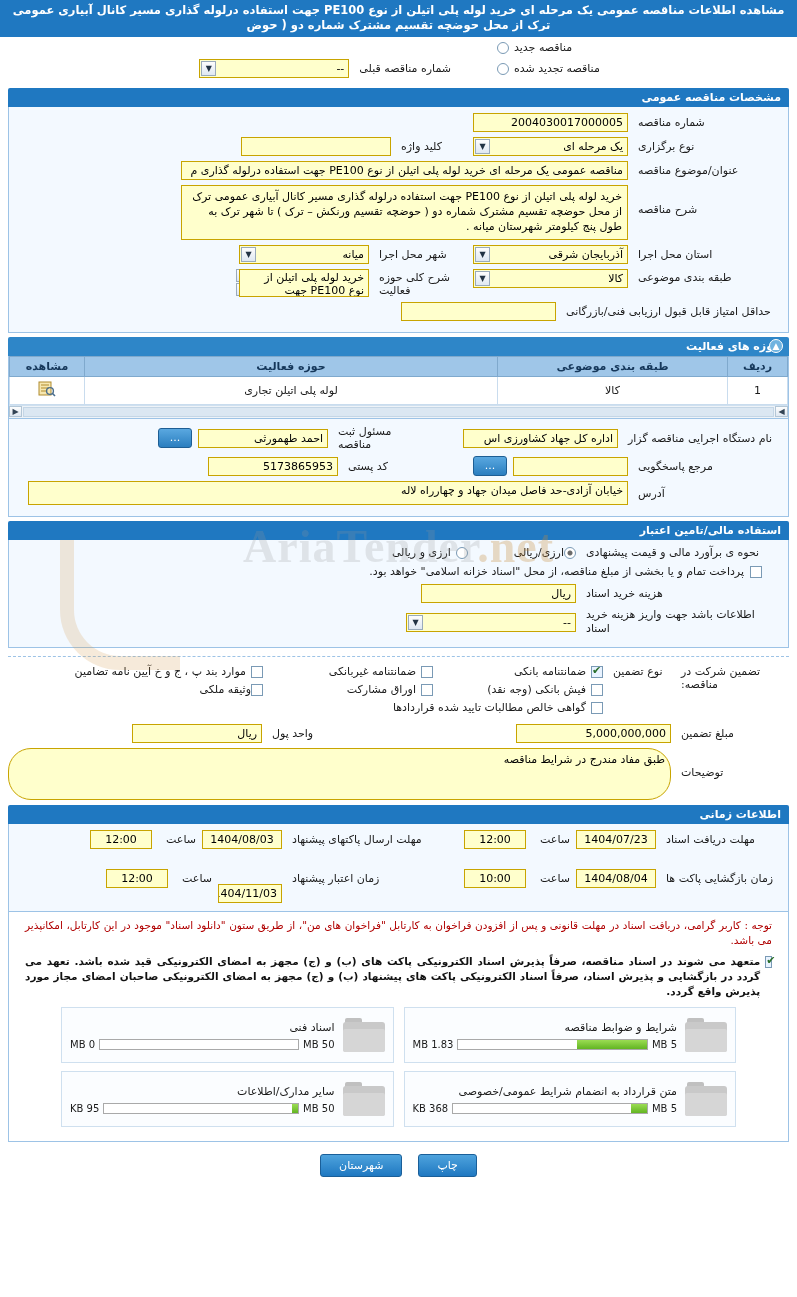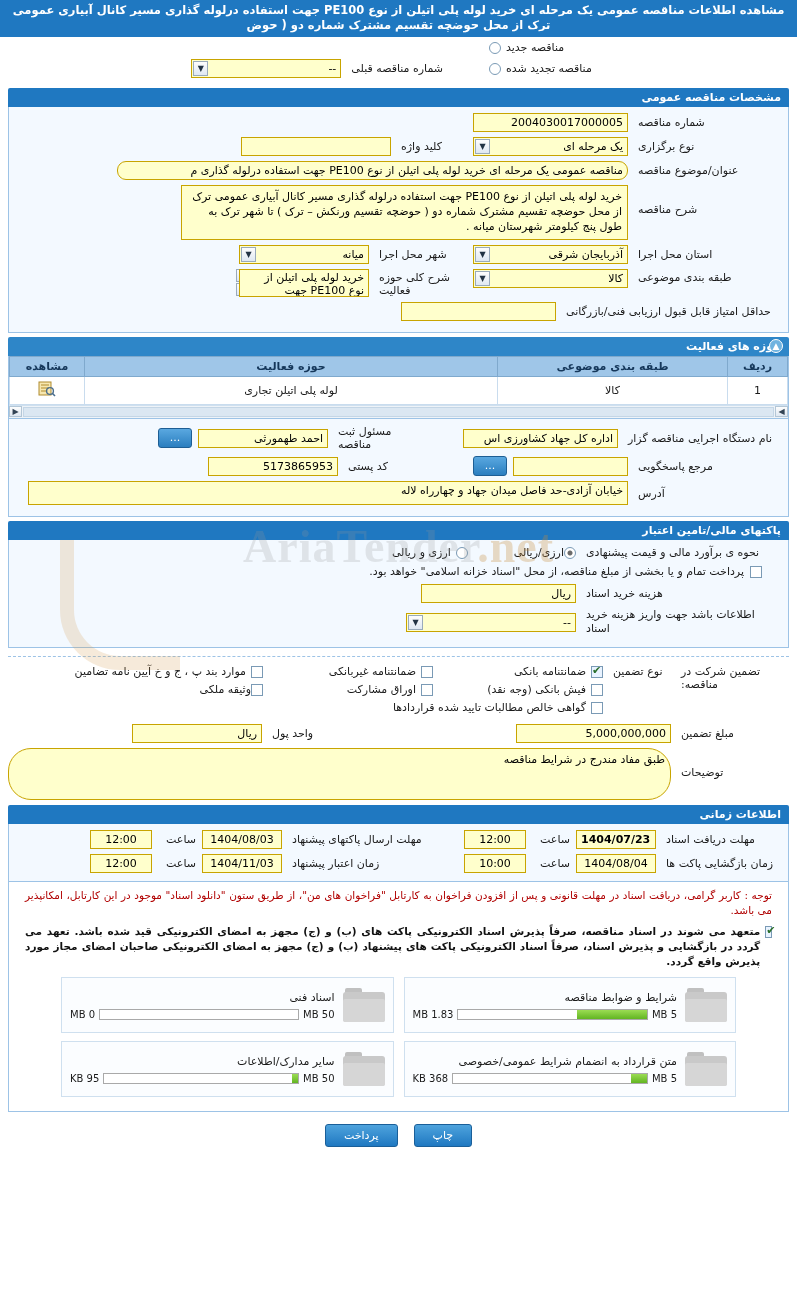--- a/index.html
+++ b/index.html
@@ -275,21 +275,21 @@
     pointer-events: none;
   }
 </style>
 </head>
 <body>
 
 <div class="page">
 
   <div class="title-bar">مشاهده اطلاعات مناقصه عمومی یک مرحله ای خرید لوله پلی اتیلن از نوع PE100 جهت استفاده درلوله گذاری مسیر کانال آبیاری عمومی ترک از محل حوضچه تقسیم مشترک شماره دو ( حوض</div>
 
-  <div style="padding:4px 8px 2px 8px;">
+  <div style="padding:4px 0 2px 8px;">
     <div class="row" style="justify-content:flex-start;">
       <div style="width:300px; display:flex; align-items:center; gap:5px; justify-content:flex-end;">
         <span class="inline-lbl">مناقصه جدید</span>
         <span class="radio"></span>
       </div>
     </div>
     <div class="row" style="justify-content:flex-start;">
       <div style="width:300px; display:flex; align-items:center; gap:5px; justify-content:flex-end;">
         <span class="inline-lbl">مناقصه تجدید شده</span>
         <span class="radio"></span>
@@ -317,21 +317,21 @@
       <div class="sel" style="width:155px;">
         <span class="arrow">▼</span>
         <span>یک مرحله ای</span>
       </div>
       <div class="lbl" style="width:70px;">کلید واژه</div>
       <div class="fld" style="width:150px;"></div>
     </div>
 
     <div class="row">
       <div class="lbl w-lbl-1">عنوان/موضوع مناقصه</div>
-      <div class="fld" style="width:511px;border-radius:9px;">مناقصه عمومی یک مرحله ای خرید لوله پلی اتیلن از نوع PE100 جهت استفاده درلوله گذاری م</div>
+      <div class="fld" style="width:447px;">مناقصه عمومی یک مرحله ای خرید لوله پلی اتیلن از نوع PE100 جهت استفاده درلوله گذاری م</div>
     </div>
 
     <div class="row" style="align-items:flex-start;">
       <div class="lbl w-lbl-1" style="padding-top:18px;">شرح مناقصه</div>
       <div class="fld" style="width:447px; height:55px; white-space:normal; line-height:15px; padding:3px 5px;">خرید لوله پلی اتیلن از نوع PE100 جهت استفاده درلوله گذاری مسیر کانال آبیاری عمومی ترک از محل حوضچه تقسیم مشترک شماره دو ( حوضچه تقسیم ورنکش – ترک ) تا شهر ترک به طول پنج کیلومتر شهرستان میانه .</div>
     </div>
 
     <div class="row">
       <div class="lbl w-lbl-1">استان محل اجرا</div>
       <div class="sel" style="width:155px;">
@@ -429,21 +429,21 @@
         <div class="fld" style="width:130px;">5173865953</div>
       </div>
     </div>
 
     <div class="row">
       <div class="lbl" style="width:148px;">آدرس</div>
       <div class="fld" style="width:600px; height:24px;">خیابان آزادی-حد فاصل میدان جهاد و چهارراه لاله</div>
     </div>
   </div>
 
-  <div class="section-head" style="margin-top:4px;">پاکتهای مالی/تامین اعتبار</div>
+  <div class="section-head" style="margin-top:4px;">استفاده مالی/تامین اعتبار</div>
   <div class="panel">
     <div class="row">
       <div class="lbl" style="width:200px;">نحوه ی برآورد مالی و قیمت پیشنهادی</div>
       <div style="display:flex; align-items:center; ">
         <span class="radio on"></span>
         <span class="inline-lbl">ارزی/ریالی</span>
       </div>
       <div style="display:flex; align-items:center; gap:5px; margin-right:40px;">
         <span class="radio"></span>
         <span class="inline-lbl">ارزی و ریالی</span>
@@ -524,37 +524,37 @@
     <div class="row" style="align-items:flex-start;">
       <div class="lbl" style="width:112px; padding-top:18px;">توضیحات</div>
       <div class="fld" style="flex:1; height:52px; white-space:normal; padding:3px 5px;border-radius:23px;">طبق مفاد مندرج در شرایط مناقصه</div>
     </div>
   </div>
 
   <div class="section-head" style="margin-top:4px;">اطلاعات زمانی</div>
   <div class="panel">
     <div class="row">
       <div class="lbl" style="width:120px;">مهلت دریافت اسناد</div>
-      <div class="fld" style="width:80px; text-align:left;font-weight:bold;">1404/07/23</div>
+      <div class="fld" style="width:80px; text-align:center;">1404/07/23</div>
       <div class="lbl" style="width:38px; text-align:right;">ساعت</div>
       <div class="fld" style="width:62px; text-align:center;">12:00</div>
 
       <div class="lbl" style="width:150px; margin-right:20px;">مهلت ارسال پاکتهای پیشنهاد</div>
       <div class="fld" style="width:80px; text-align:center;">1404/08/03</div>
       <div class="lbl" style="width:38px; text-align:right;">ساعت</div>
       <div class="fld" style="width:62px; text-align:center;">12:00</div>
     </div>
     <div class="row" style="margin-bottom:2px;">
       <div class="lbl" style="width:120px;">زمان بازگشایی پاکت ها</div>
       <div class="fld" style="width:80px; text-align:center;">1404/08/04</div>
       <div class="lbl" style="width:38px; text-align:right;">ساعت</div>
       <div class="fld" style="width:62px; text-align:center;">10:00</div>
 
       <div class="lbl" style="width:150px; margin-right:20px;">زمان اعتبار پیشنهاد</div>
-      <div class="fld" style="width:80px; text-align:center;">1404/11/03</div>
+      <div class="fld" style="width:64px; text-align:center;margin-top:30px;">1404/11/03</div>
       <div class="lbl" style="width:38px; text-align:right;">ساعت</div>
       <div class="fld" style="width:62px; text-align:center;">12:00</div>
     </div>
   </div>
 
   <div class="panel" style="background:#ffffff; padding-top:6px;">
     <div class="note">توجه : کاربر گرامی، دریافت اسناد در مهلت قانونی و پس از افزودن فراخوان به کارتابل "فراخوان های من"، از طریق ستون "دانلود اسناد" موجود در این کارتابل، امکانپذیر می باشد.</div>
     <div style="display:flex; gap:5px; padding:6px 10px 0 10px; align-items:flex-start;">
       <span class="chk on" style="margin-top:2px;"></span>
       <div class="note2" style="padding:0;">متعهد می شوند در اسناد مناقصه، صرفاً پذیرش اسناد الکترونیکی پاکت های (ب) و (ج) مجهز به امضای الکترونیکی قید شده باشد. تعهد می گردد در بازگشایی و پذیرش اسناد، صرفاً اسناد الکترونیکی پاکت های پیشنهاد (ب) و (ج) مجهز به امضای الکترونیکی صاحبان امضای مجاز مورد پذیرش واقع گردد.</div>
@@ -630,21 +630,21 @@
             </span>
             <span>95 KB</span>
           </div>
         </div>
       </div>
     </div>
   </div>
 
   <div class="footer-btns">
     <div class="btn">چاپ</div>
-    <div class="btn">پرداخت</div>
+    <div class="btn">شهرستان</div>
   </div>
 
   <div class="wm">
     <span>AriaTender</span><span class="dot">.net</span>
   </div>
   <div class="wm-arrow"></div>
 
 </div>
 
 </body></html>

